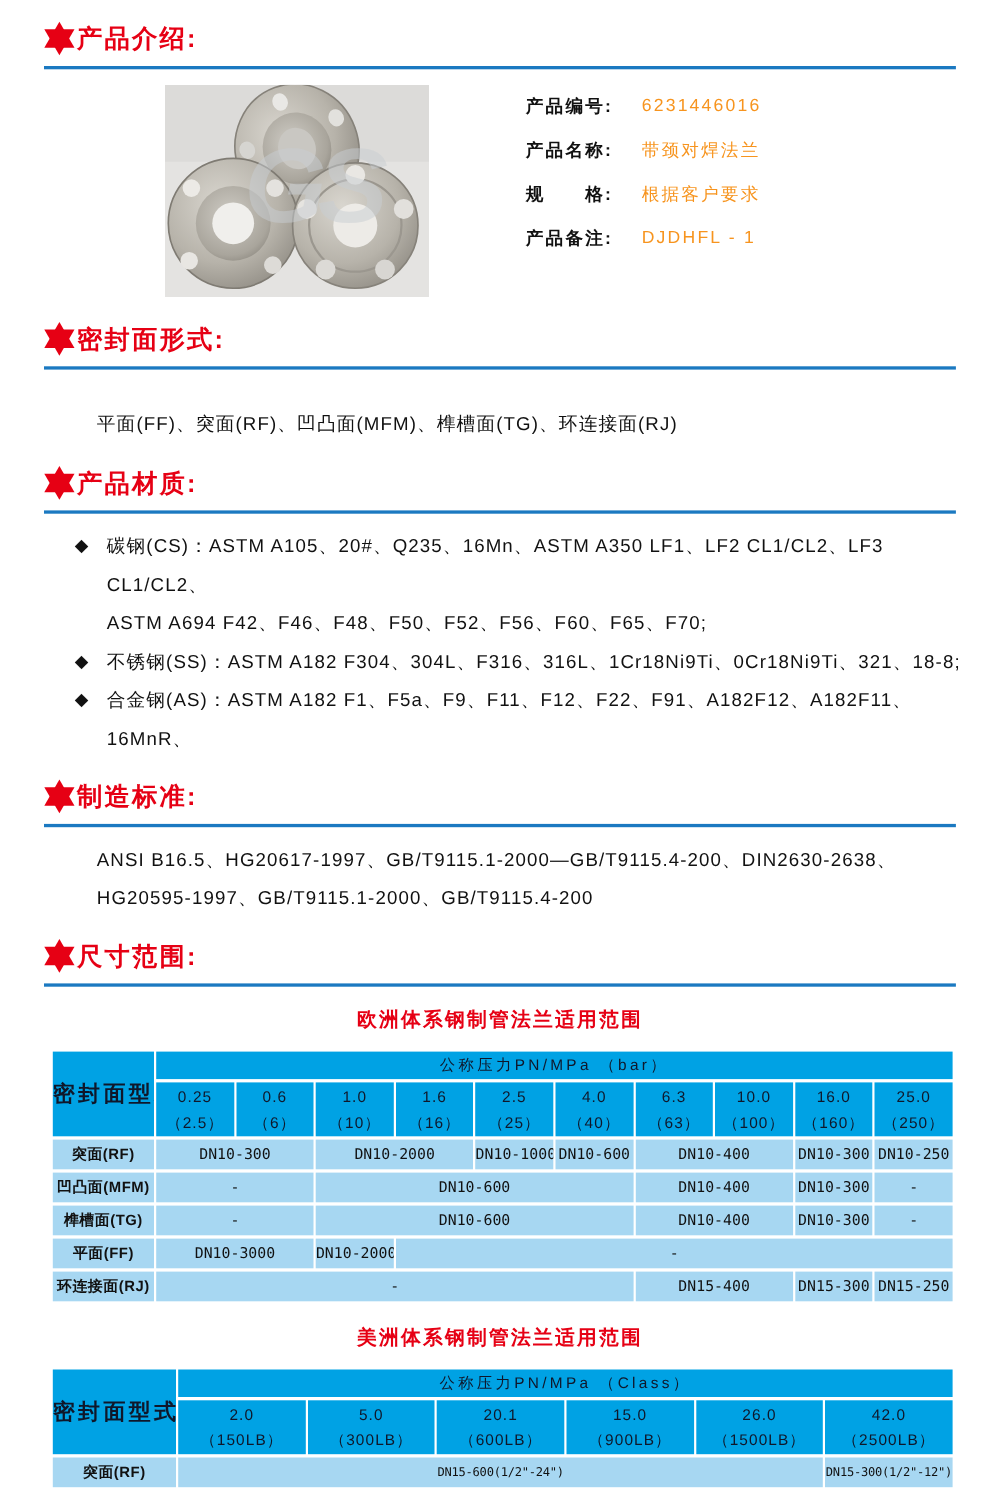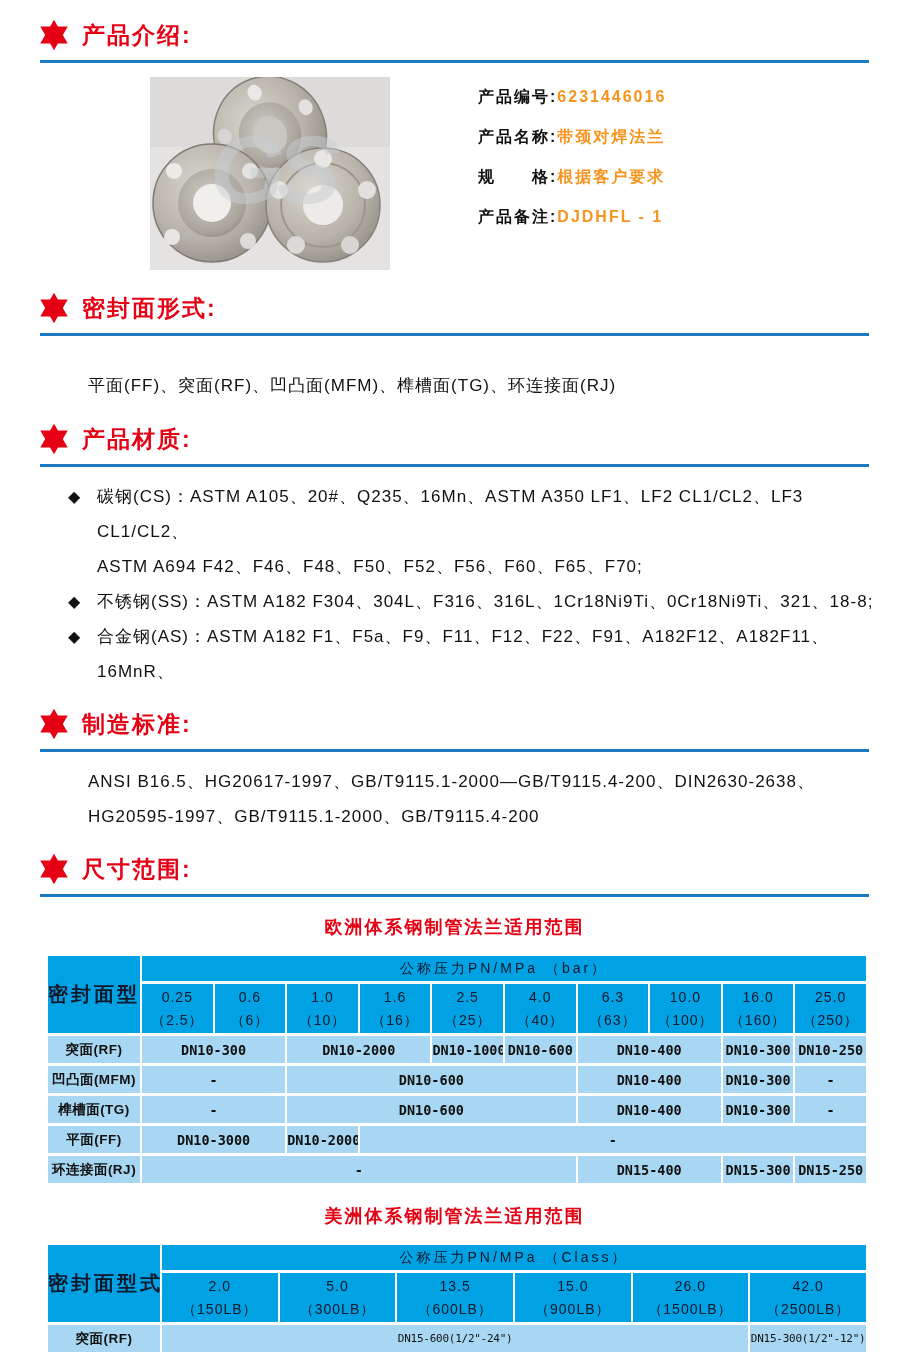--- a/index.html
+++ b/index.html
@@ -1,36 +1,36 @@
 <!DOCTYPE html>
 <html style="--red: #e60014; --orange: #f7941e; --divider-blue: #1b79c1; --table-header-blue: #00a2e4; --table-row-blue: #a7d7f2;"><head>
 <meta charset="utf-8">
 <style>
   html,body{margin:0;padding:0;background:#ffffff;}
   .page{
     position:relative;width:909px;height:1359px;background:#ffffff;overflow:hidden;
     font-family:"Liberation Sans","DejaVu Sans",sans-serif;color:#111111;
   }
   
-  .sec-head{display:flex;align-items:center;gap:12px;margin:16px 40px 0 38px;height:38px;}
+  .sec-head{display:flex;align-items:center;margin:16px 40px 0 38px;height:38px;}
   .star{width:32px;height:32px;flex:0 0 auto;}
   .star svg{display:block;width:32px;height:32px;}
   .sec-title{margin:0;font-size:23px;font-weight:bold;color:var(--red,#e60014);letter-spacing:2px;}
   .divider{height:3px;background:var(--divider-blue,#1b79c1);margin:6px 40px 0 40px;}
 
   
   .intro-body{position:relative;height:210px;}
   .photo{position:absolute;left:150px;top:14px;width:240px;height:193px;overflow:hidden;}
   .photo svg{display:block;}
-  .watermark{position:absolute;left:60px;top:38px;font-size:96px;font-weight:bold;
+  .watermark{position:absolute;left:72px;top:38px;font-size:96px;font-weight:bold;
     color:#c9ced3;opacity:.5;font-style:italic;letter-spacing:-8px;pointer-events:none;}
   .info{position:absolute;left:478px;top:14px;}
   .pf-row{height:40px;display:flex;align-items:center;font-size:16px;letter-spacing:2px;}
   .pf-label{color:#111;white-space:pre;font-weight:bold;text-align:right;}
-  .pf-value{color:var(--orange,#f7941e);margin-left:0;font-weight:bold;}
+  .pf-value{color:var(--orange,#f7941e);margin-left:26px;font-weight:normal;}
 
   
   .body-line{margin-left:88px;margin-right:40px;font-size:17px;line-height:35px;letter-spacing:1px;}
   .seal-line{margin-top:32px;}
   .mat-list{margin-top:12px;}
   .mat-line{position:relative;padding-left:97px;margin-right:30px;font-size:17px;line-height:35px;letter-spacing:1px;}
   .diamond{position:absolute;left:68px;top:0;font-size:16px;color:#111;}
   .std-block{margin-top:12px;}
 
   
@@ -39,21 +39,21 @@
   table{border-spacing:2px 3px;table-layout:fixed;margin-left:46px;width:822px;}
   th,td{text-align:center;vertical-align:middle;overflow:hidden;white-space:nowrap;padding:0;}
   thead th{background:var(--table-header-blue,#00a2e4);color:#0f172a;font-weight:normal;}
   th.phead{height:25px;font-size:14px;letter-spacing:3px;}
   th.corner{font-size:20px;font-weight:bold;letter-spacing:3px;}
   th.pcol{height:49px;font-size:14px;letter-spacing:1px;line-height:23px;}
   tbody th.rlabel{background:var(--table-row-blue,#a7d7f2);color:#111;font-weight:bold;
     font-size:13.5px;height:27px;letter-spacing:0.5px;}
   tbody td{background:var(--table-row-blue,#a7d7f2);color:#111;
     font-family:"DejaVu Sans Mono","Liberation Mono",monospace;}
-  .tbl-eu tbody td{font-size:13.5px;font-weight:bold;}
+  .tbl-eu tbody td{font-size:13.5px;}
   .tbl-us tbody td{font-size:11px;letter-spacing:-0.25px;}
   .tbl-us{margin-top:14px;}
   .tbl-eu{margin-top:14px;}
 </style>
 </head>
 <body>
 
 <div class="page">
 
   <div class="sec-head">
@@ -336,21 +336,21 @@
           <tr>
             <th class="pcol">
               <div>2.0</div>
               <div>（150LB）</div>
             </th>
             <th class="pcol">
               <div>5.0</div>
               <div>（300LB）</div>
             </th>
             <th class="pcol">
-              <div>13.5</div>
+              <div>20.1</div>
               <div>（600LB）</div>
             </th>
             <th class="pcol">
               <div>15.0</div>
               <div>（900LB）</div>
             </th>
             <th class="pcol">
               <div>26.0</div>
               <div>（1500LB）</div>
             </th>

